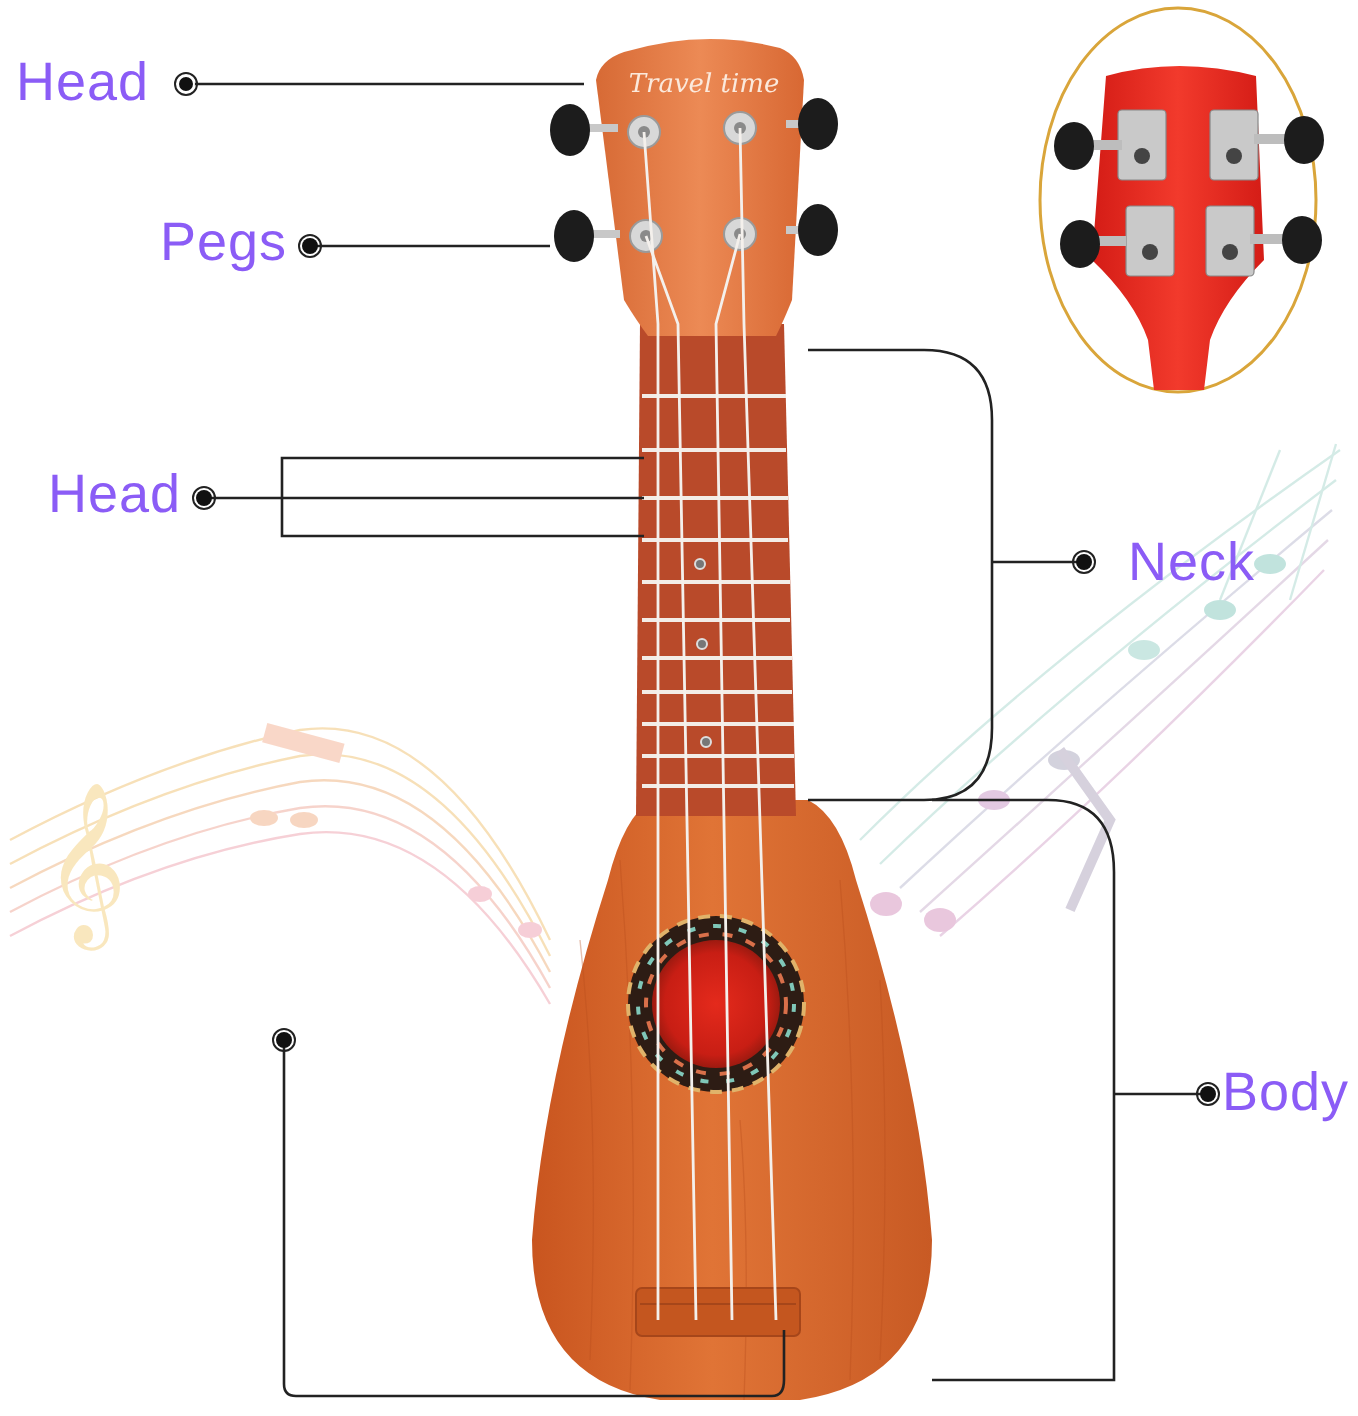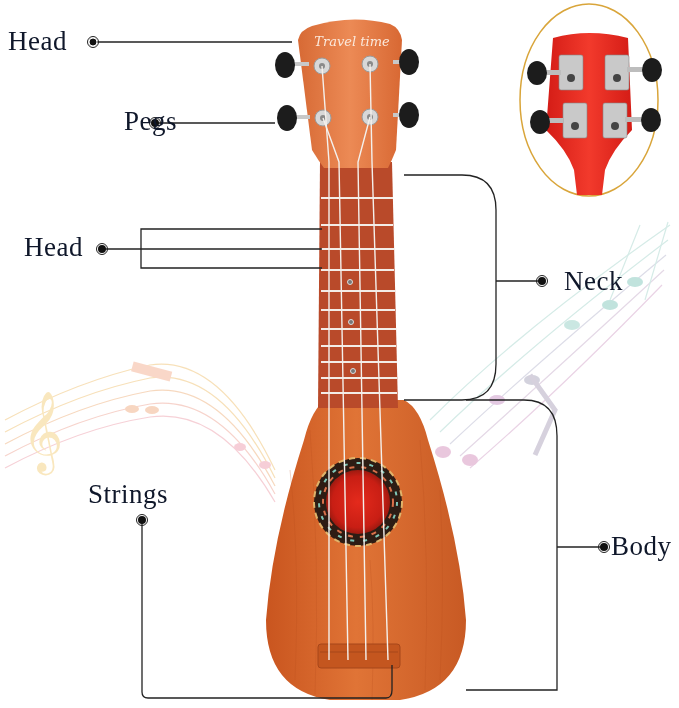--- a/index.html
+++ b/index.html
@@ -1,22 +1,22 @@
 <!DOCTYPE html>
 <html><head>
 <meta charset="utf-8">
 <style>
   html, body { margin: 0; padding: 0; background: #ffffff; }
   body { width: 679px; height: 708px; position: relative; overflow: hidden; font-family: "DejaVu Sans", sans-serif; }
   #stage { position: absolute; left: 0; top: 0; width: 679px; height: 708px; }
   .label {
     position: absolute;
-    font-family: Liberation Serif, serif;
+    font-family: Liberation Sans, sans-serif;
     font-size: 27px;
-    color: #0f172a;
+    color: #8b5cf6;
     letter-spacing: 0.5px;
     white-space: nowrap;
     line-height: 1;
   }
   svg { position: absolute; left: 0; top: 0; }
 </style>
 </head>
 <body>
 
 <div id="stage">
@@ -201,18 +201,17 @@
       <circle cx="542" cy="281" r="4" fill="#111"></circle>
       <circle cx="542" cy="281" r="5.5" fill="none" stroke="#222" stroke-width="1"></circle>
       <circle cx="604" cy="547" r="4" fill="#111"></circle>
       <circle cx="604" cy="547" r="5.5" fill="none" stroke="#222" stroke-width="1"></circle>
       <circle cx="142" cy="520" r="4" fill="#111"></circle>
       <circle cx="142" cy="520" r="5.5" fill="none" stroke="#222" stroke-width="1"></circle>
     </g>
   </svg>
 
   <span class="label" style="left:8px; top:28px;">Head</span>
-  <span class="label" style="left:80px; top:108px;margin-left:44px;">Pegs</span>
+  <span class="label" style="left:80px; top:108px;">Pegs</span>
   <span class="label" style="left:24px; top:234px;">Head</span>
   <span class="label" style="left:564px; top:268px;">Neck</span>
-  <span class="label" style="left:88px; top:481px;">Strings</span>
   <span class="label" style="left:611px; top:533px;">Body</span>
 </div>
 
 </body></html>

